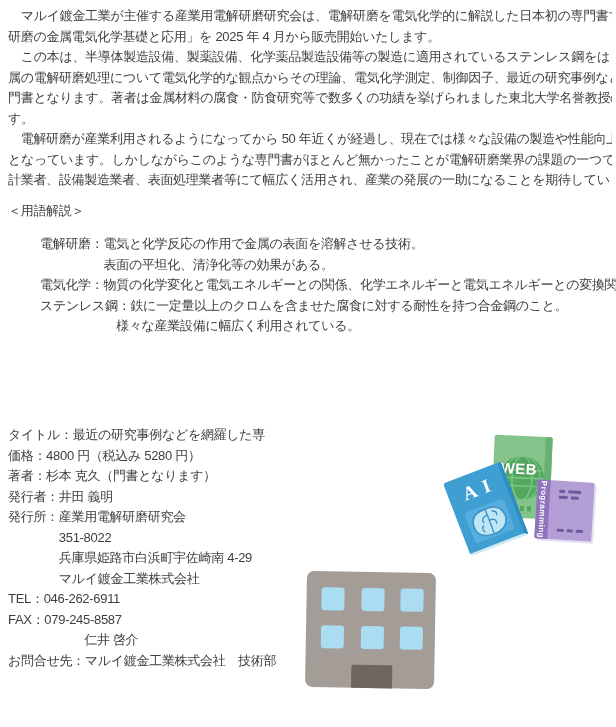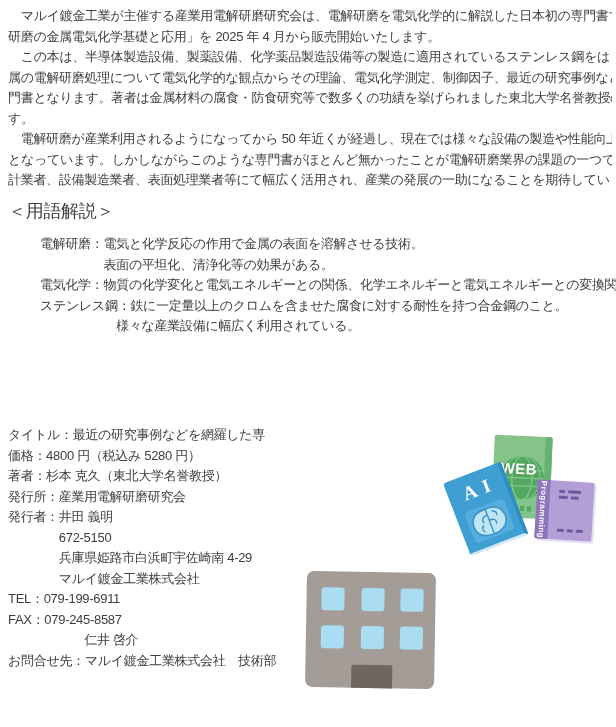--- a/index.html
+++ b/index.html
@@ -36,21 +36,21 @@
   .line{
     white-space:pre;
     font-size:13px;
     line-height:20.5px;
     height:20.5px;
     letter-spacing:-0.3px;
     overflow:hidden;
   }
   .heading-line{
     white-space:pre;
-    font-size:18px;
+    font-size:13px;
     line-height:20.5px;
     letter-spacing:-0.3px;
   }
   .intro{top:6px;}
   .glossary-heading{top:201px;}
   .glossary{top:234px;margin-left:32px;}
   .product-heading{top:384px;}
   .product{top:425px;}
 
   
@@ -171,27 +171,27 @@
       <div class="line">　　　　　表面の平坦化、清浄化等の効果がある。</div>
       <div class="line">電気化学：物質の化学変化と電気エネルギーとの関係、化学エネルギーと電気エネルギーとの変換関係を研究する学問。</div>
       <div class="line">ステンレス鋼：鉄に一定量以上のクロムを含ませた腐食に対する耐性を持つ合金鋼のこと。</div>
       <div class="line">　　　　　　様々な産業設備に幅広く利用されている。</div>
     </div>
 
 
   <div class="textflow product">
       <div class="line">タイトル：最近の研究事例などを網羅した専</div>
       <div class="line">価格：4800 円（税込み 5280 円）</div>
-      <div class="line">著者：杉本 克久（東北大学名誉教授）</div>
+      <div class="line">著者：杉本 克久（門書となります）</div>
+      <div class="line">発行者：井田 義明</div>
       <div class="line">発行所：産業用電解研磨研究会</div>
-      <div class="line">発行者：井田 義明</div>
-      <div class="line">　　　　672-5150</div>
+      <div class="line">　　　　351-8022</div>
       <div class="line">　　　　兵庫県姫路市白浜町宇佐崎南 4-29</div>
       <div class="line">　　　　マルイ鍍金工業株式会社</div>
-      <div class="line">TEL：079-199-6911</div>
+      <div class="line">TEL：046-262-6911</div>
       <div class="line">FAX：079-245-8587</div>
       <div class="line">　　　　　　仁井 啓介</div>
       <div class="line">お問合せ先：マルイ鍍金工業株式会社　技術部</div>
     </div>
 
   <div class="books">
 
     <div class="book book-web">
       <div class="spine-right"></div>
       <svg class="globe" width="46" height="46" viewBox="0 0 46 46">

